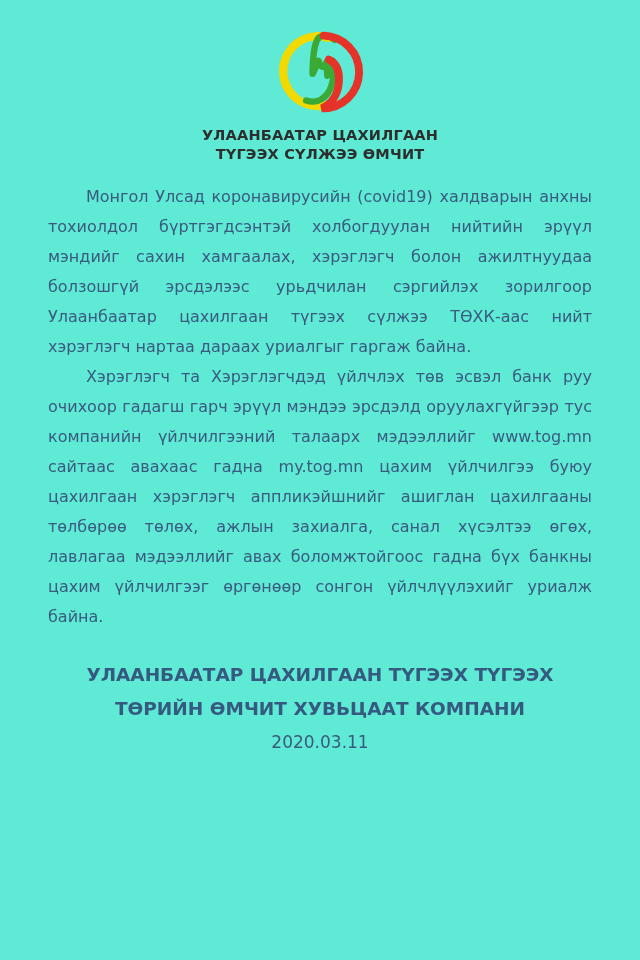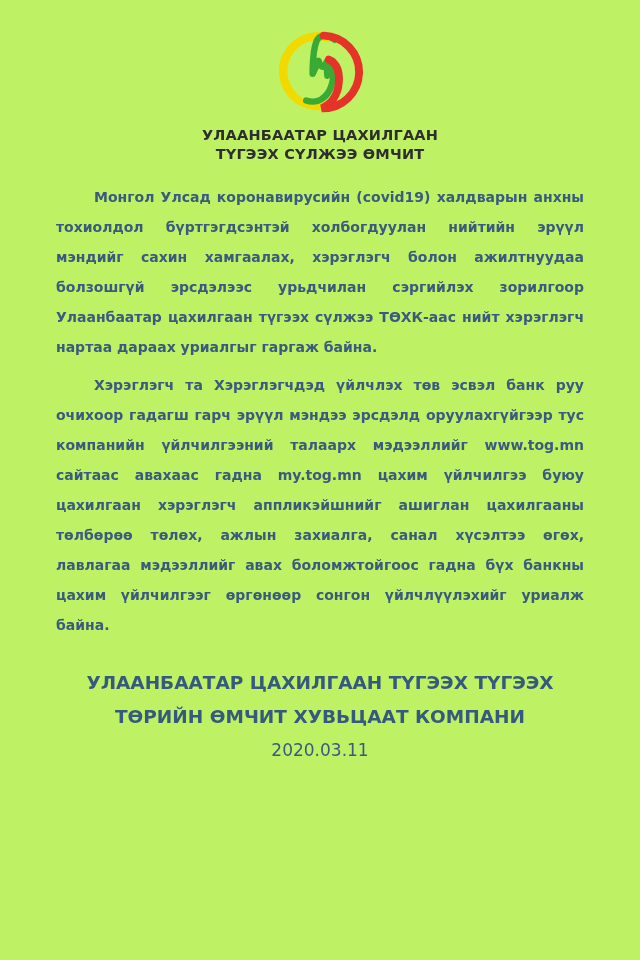--- a/index.html
+++ b/index.html
@@ -11,21 +11,21 @@
     height: 960px;
     background: #fcfcfc;
     font-family: "DejaVu Sans", "Liberation Sans", sans-serif;
     overflow: hidden;
   }
   .page {
     width: 640px;
     height: 960px;
     box-sizing: border-box;
     padding: 26px 48px 0 48px;
-    background: #bef264;
+    background: #5eead4;
   }
   .logo-wrap {
     text-align: center;
   }
   .logo-svg {
     width: 92px;
     height: 92px;
     display: inline-block;
   }
   .logo-caption {
@@ -43,26 +43,26 @@
     font-size: 46px;
     font-weight: 700;
     letter-spacing: 2.5px;
     color: #2d4d7e;
   }
   .body-text {
     margin-top: 18px;
     color: #3a5a80;
   }
   .body-text p {
-    margin: 8px;
-    font-size: 14px;
+    margin: 0;
+    font-size: 16px;
     line-height: 30px;
     text-align: justify;
     text-indent: 38px;
-    font-weight: 700;
+    font-weight: 400;
   }
   .sig-block {
     margin-top: 26px;
     text-align: center;
     color: #35597f;
   }
   .sig-line {
     font-size: 18.5px;
     font-weight: 700;
     line-height: 34px;

